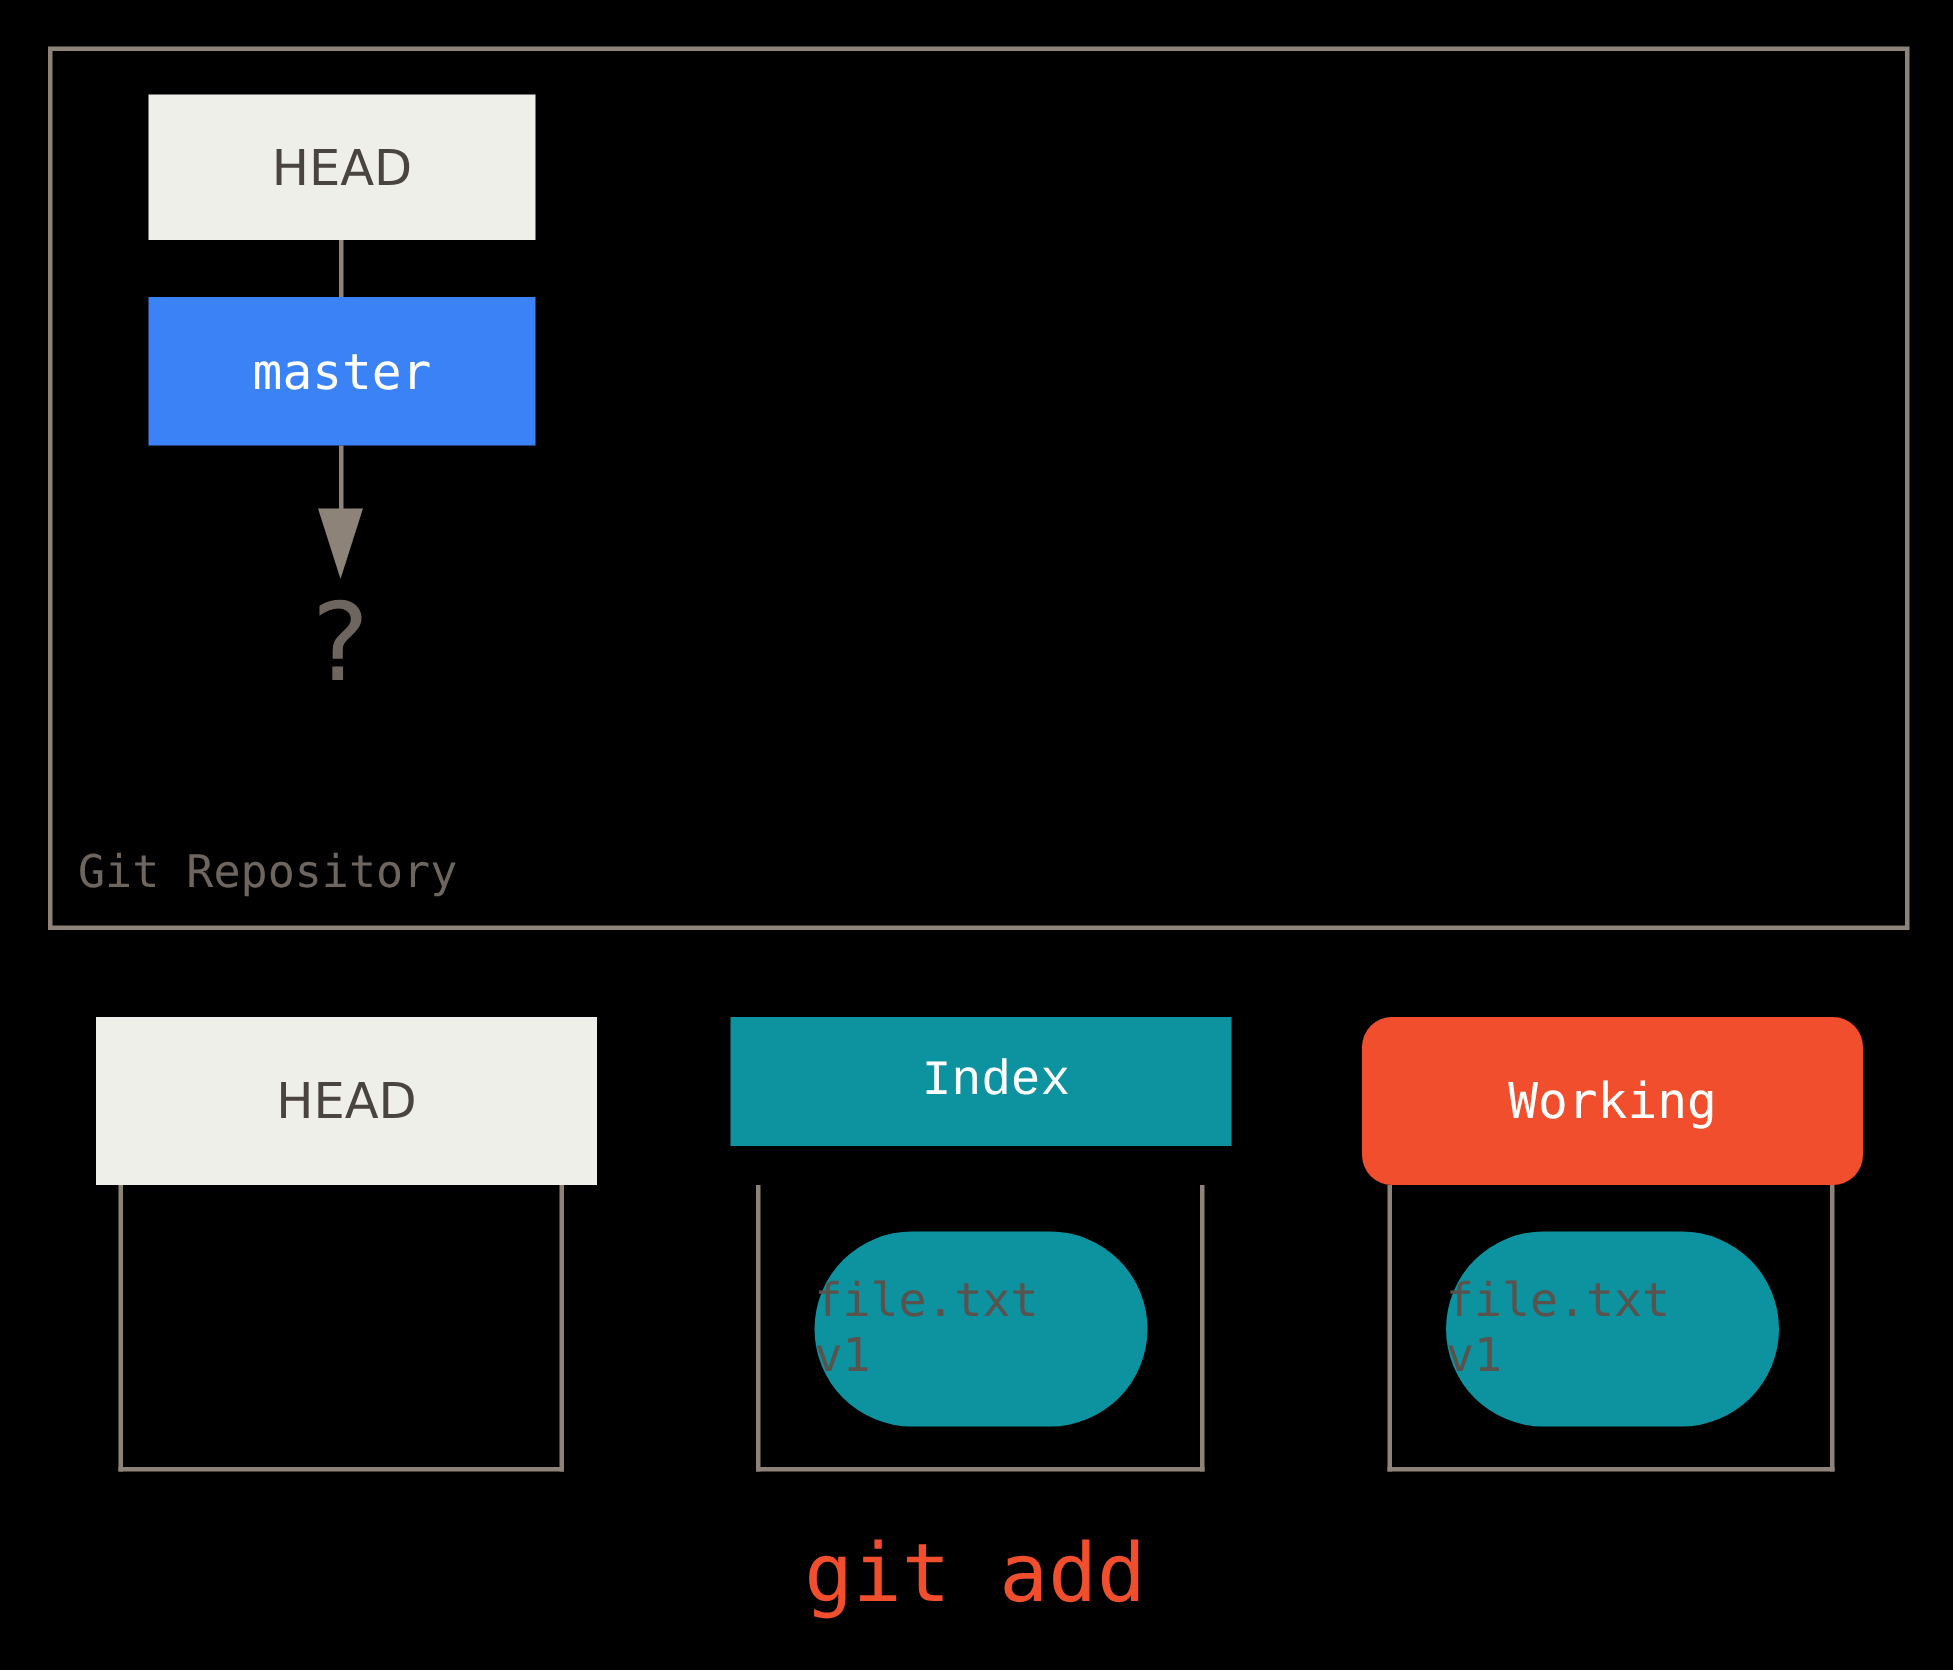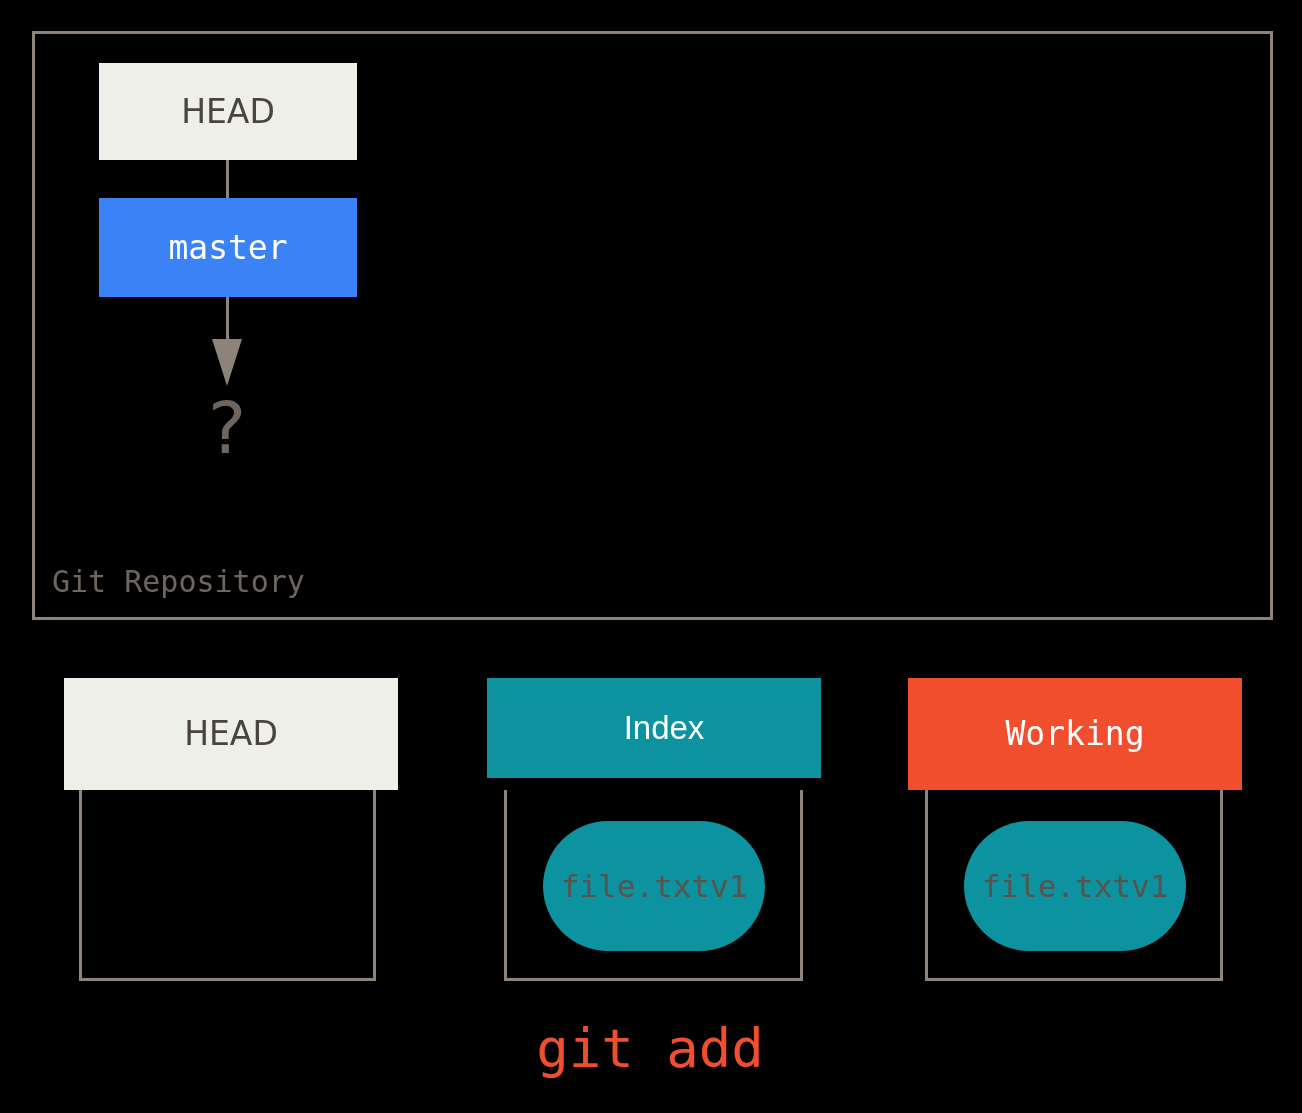--- a/index.html
+++ b/index.html
@@ -139,24 +139,24 @@
     top: 790px;
     width: 297px;
     height: 191px;
   }
 
   
   .header-index {
     left: 487px;
     top: 678px;
     width: 334px;
-    height: 100px;
+    height: 86px;
     background: #0D93A0;
     color: #FFFFFF;
-    font-family: Liberation Sans, sans-serif;
+    font-family: Liberation Mono, monospace;
     font-size: 33px;
     padding-left: 20px;
   }
   .body-index {
     left: 504px;
     top: 790px;
     width: 299px;
     height: 191px;
   }
 
@@ -164,37 +164,37 @@
   .header-wd {
     left: 908px;
     top: 678px;
     width: 334px;
     height: 112px;
     background: #F04E2C;
     color: #FFFFFF;
     font-family: "DejaVu Sans Mono", monospace;
     font-size: 33px;
     flex-direction: column;
+    border-radius: 20px;
   }
   .body-wd {
     left: 925px;
     top: 790px;
     width: 298px;
     height: 191px;
   }
 
   
   .blob {
     position: absolute;
     box-sizing: border-box;
     background: #0D93A0;
     border-radius: 76px;
     display: flex;
-    flex-direction: row;
-    align-items: center;
+    flex-direction: column;
     justify-content: center;
     color: #5A524C;
     font-family: "DejaVu Sans Mono", monospace;
     font-size: 31px;
     line-height: 1.18;
     white-space: pre;
   }
   .blob-index {
     left: 543px;
     top: 821px;

